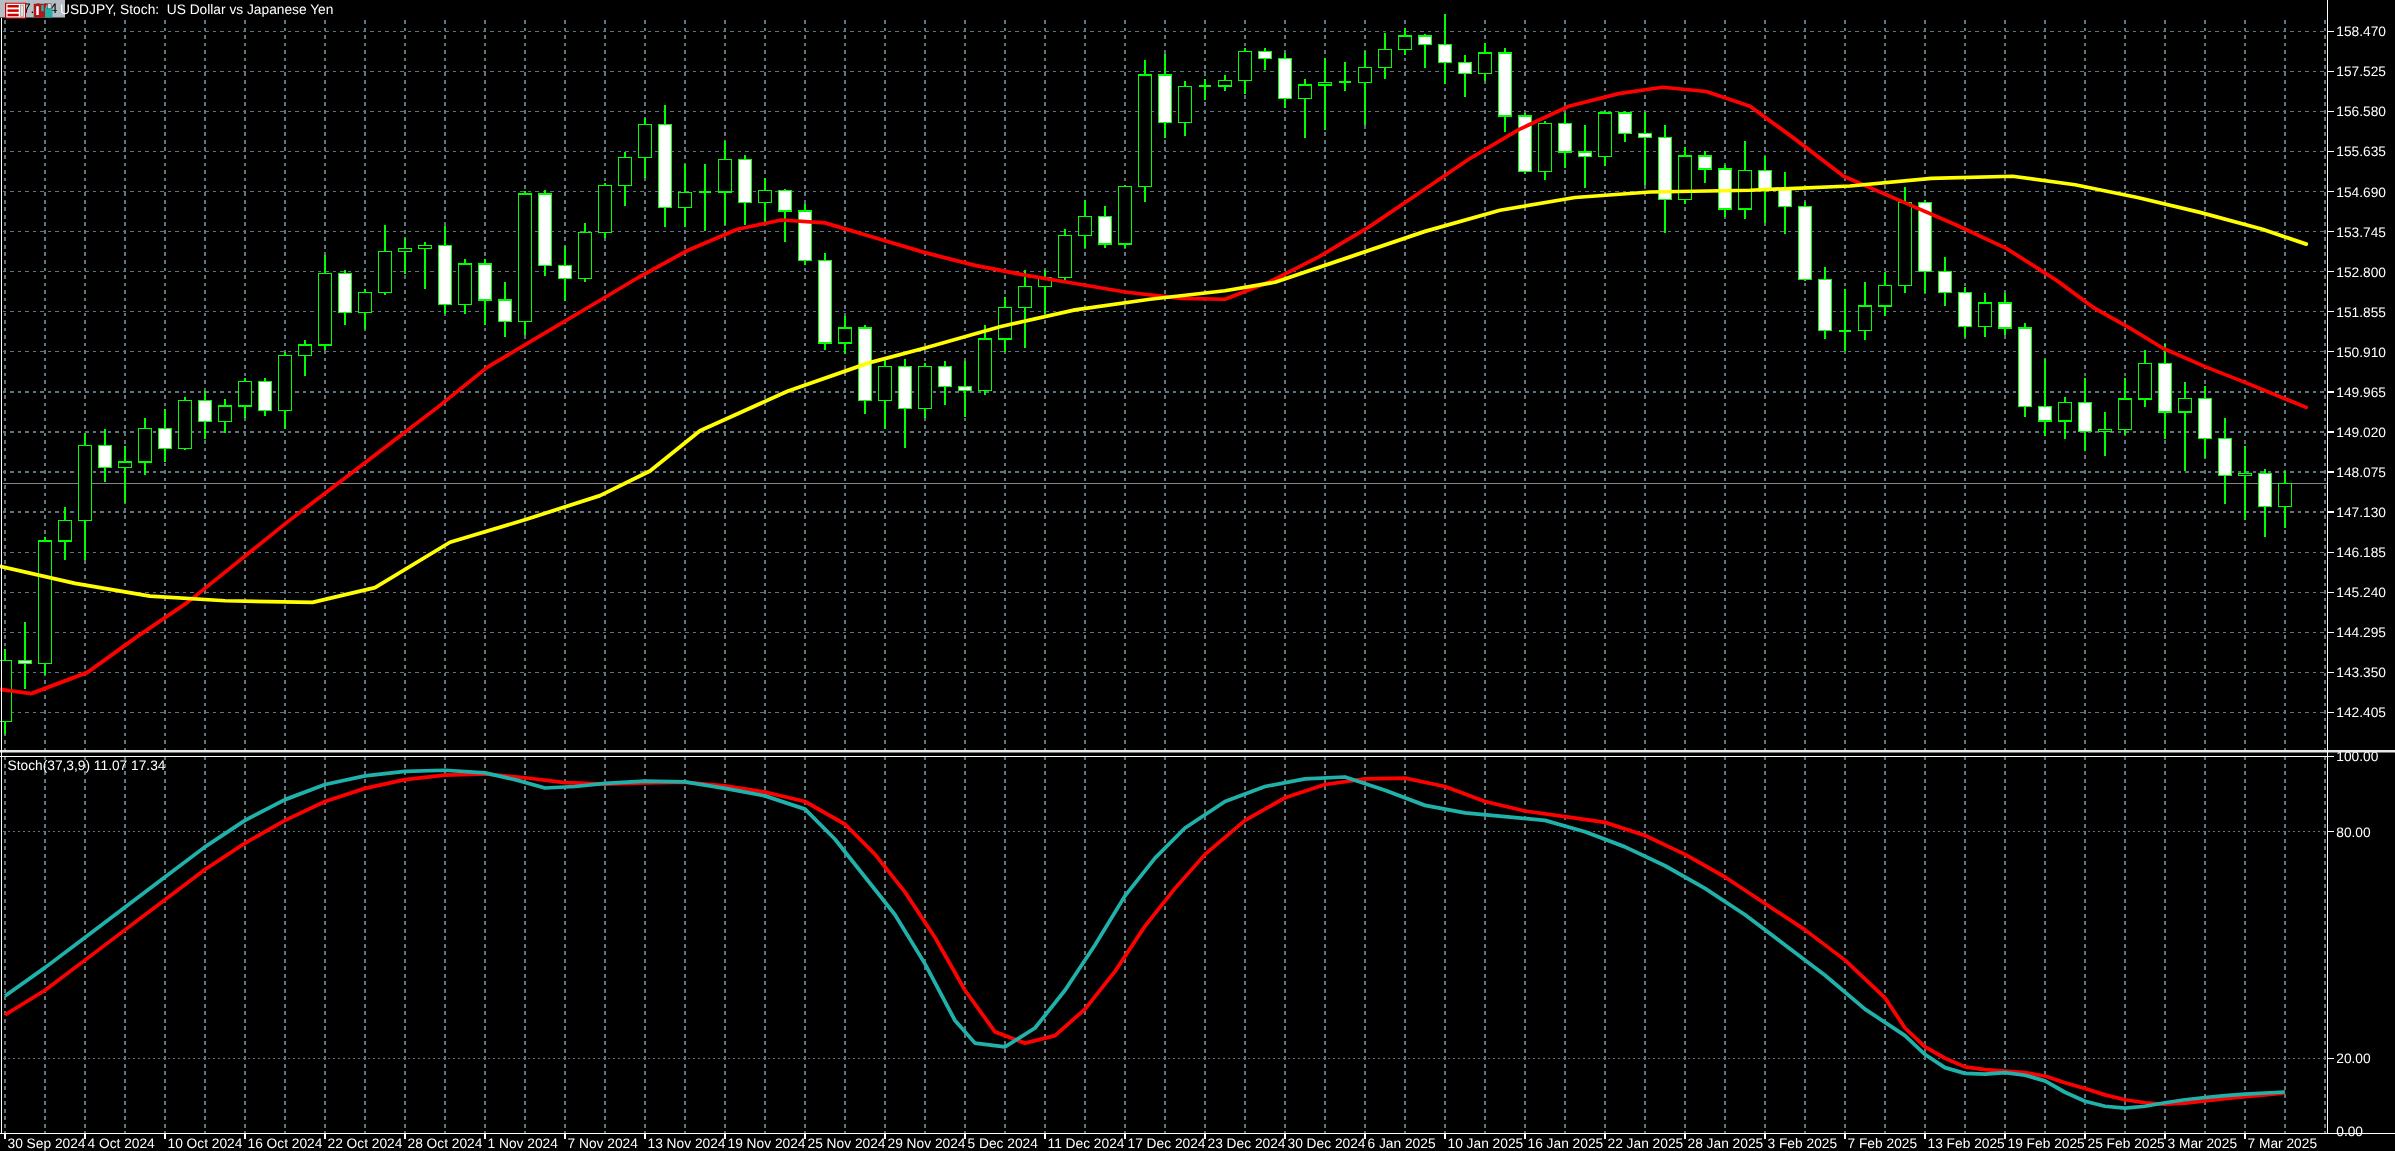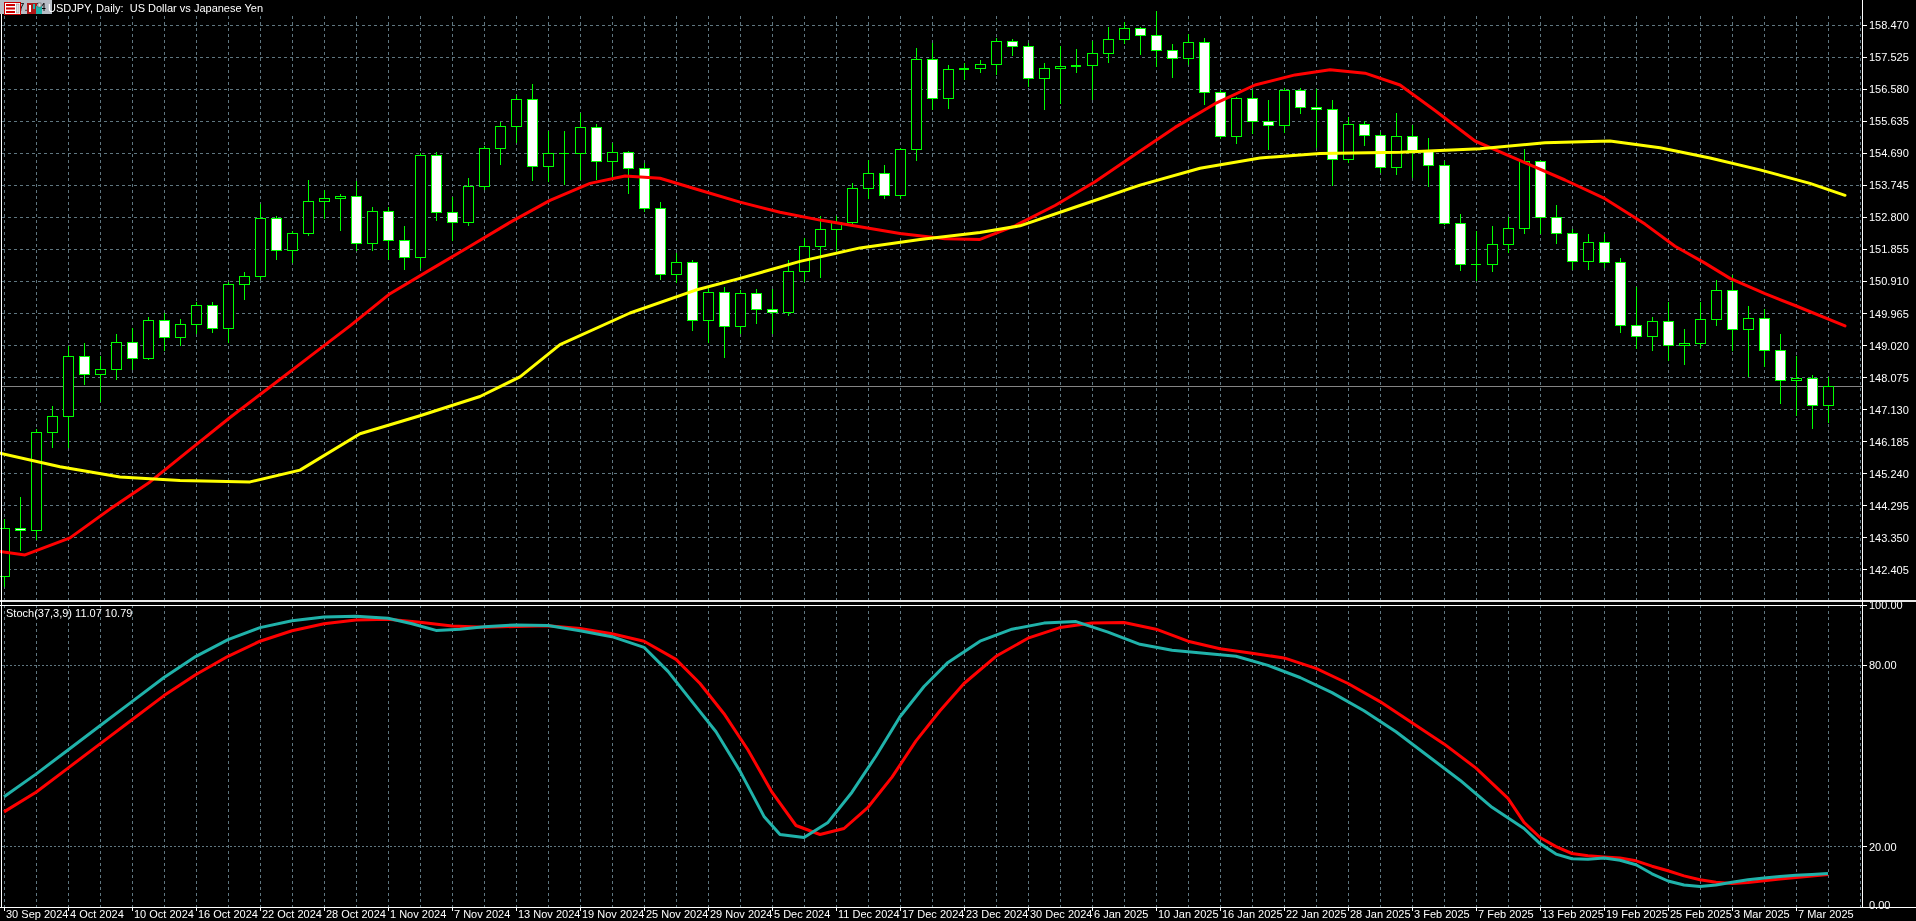--- a/index.html
+++ b/index.html
@@ -522,20 +522,20 @@
           <rect x="2" y="9" width="9" height="2" fill="#c00"></rect>
           <rect x="12.5" y="2" width="2.5" height="9" fill="#e0e0e0" stroke="#888" stroke-width="0.5"></rect>
         </svg></span>
   <span class="ico"><svg width="17" height="13">
           <rect x="1" y="1" width="10" height="11" fill="#b01818"></rect>
           <rect x="3" y="3" width="2" height="7" fill="#fff"></rect>
           <rect x="7" y="2" width="2" height="5" fill="#20b2aa"></rect>
           <rect x="10" y="4" width="6" height="8" fill="#20b2aa"></rect>
           <rect x="12" y="1" width="3" height="4" fill="#d8d8d8" stroke="#555" stroke-width="0.5"></rect>
         </svg></span>
-  <span>USDJPY, Daily:  US Dollar vs Japanese Yen</span>
+  <span>USDJPY, Stoch:  US Dollar vs Japanese Yen</span>
 </div>
 
-<div id="stoch-label" class="overlay">Stoch(37,3,9) 11.07 10.79</div>
+<div id="stoch-label" class="overlay">Stoch(37,3,9) 11.07 17.34</div>
 
 <div id="price-badge">147.804</div>
 
 </div>
 
 </body></html>

